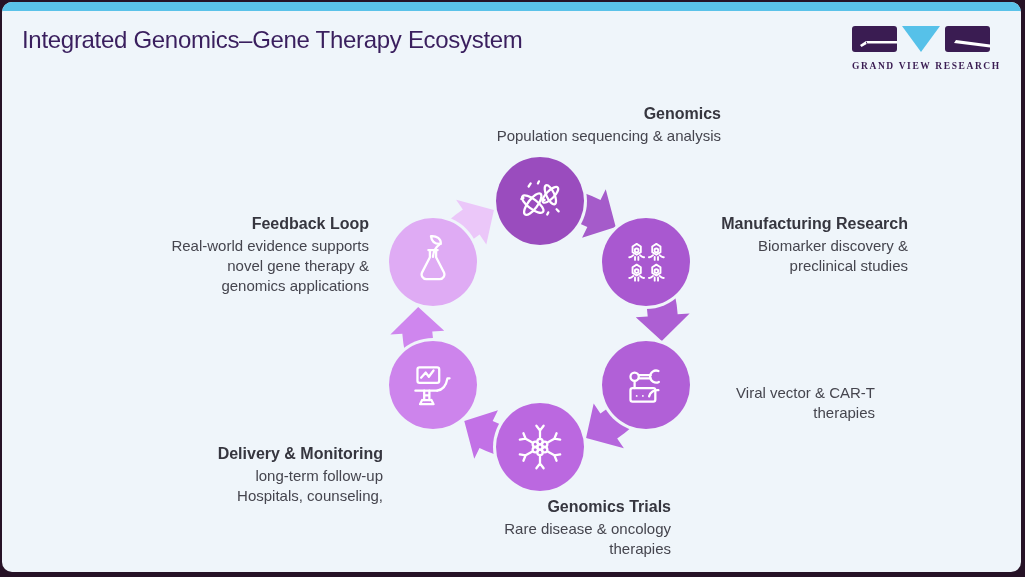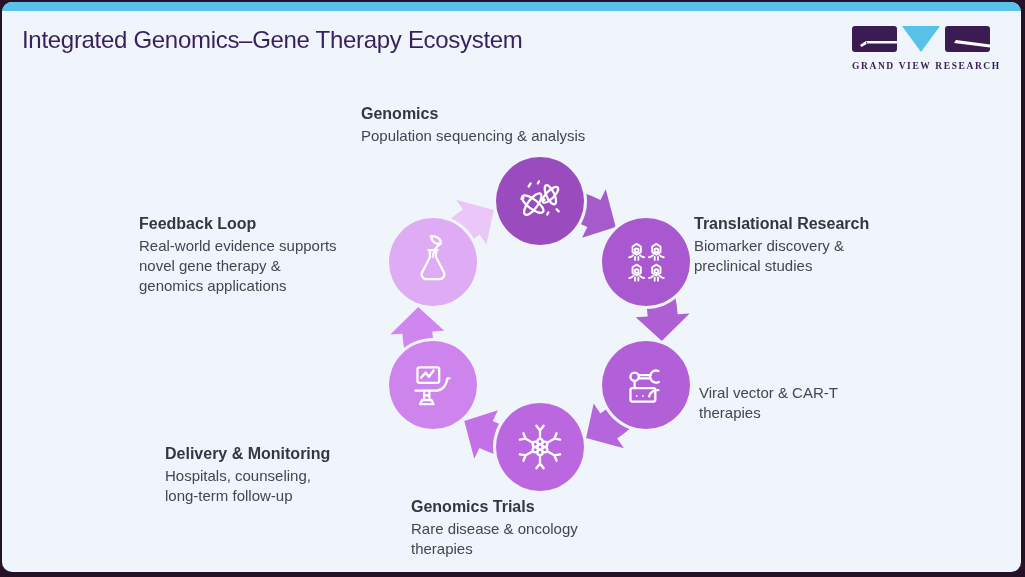--- a/index.html
+++ b/index.html
@@ -34,21 +34,21 @@
   }
   .node svg{width:58px;height:58px;}
   #n-genomics{left:496px;top:157px}
   #n-translational{left:602px;top:218px}
   #n-manufacturing{left:602px;top:341px}
   #n-clinical{left:496px;top:403px}
   #n-delivery{left:389px;top:341px}
   #n-feedback{left:389px;top:218px}
   
   .node-label{
-    position:absolute;text-align:left;color:#45454e;
+    position:absolute;text-align:right;color:#45454e;
     font-size:15px;line-height:1.32;
   }
   .nl-title{font-size:16px;font-weight:700;color:#36363f;margin-bottom:2px;}
   #l-genomics{left:361px;top:103px;width:360px;}
   #l-translational{left:694px;top:213px;width:214px;}
   #l-manufacturing{left:699px;top:383px;width:176px;}
   #l-clinical{left:411px;top:496px;width:260px;}
   #l-delivery{left:165px;top:399px;width:218px;margin-top:44px;}
   #l-feedback{left:139px;top:213px;width:230px;}
   .ic{stroke:#ffffff;fill:none;stroke-width:2.2;stroke-linecap:round;stroke-linejoin:round;}
@@ -197,40 +197,40 @@
       </g>
     </svg>
   </div>
 
   <div class="node-label" id="l-genomics">
     <div class="nl-title">Genomics</div>
     <div class="nl-line">Population sequencing &amp; analysis</div>
   </div>
 
   <div class="node-label" id="l-translational">
-    <div class="nl-title">Translational Research</div>
+    <div class="nl-title">Manufacturing Research</div>
     <div class="nl-line">Biomarker discovery &amp;</div>
     <div class="nl-line">preclinical studies</div>
   </div>
 
   <div class="node-label" id="l-manufacturing">
     <div class="nl-line">Viral vector &amp; CAR-T</div>
     <div class="nl-line">therapies</div>
   </div>
 
   <div class="node-label" id="l-clinical">
     <div class="nl-title">Genomics Trials</div>
     <div class="nl-line">Rare disease &amp; oncology</div>
     <div class="nl-line">therapies</div>
   </div>
 
   <div class="node-label" id="l-delivery">
     <div class="nl-title">Delivery &amp; Monitoring</div>
+    <div class="nl-line">long-term follow-up</div>
     <div class="nl-line">Hospitals, counseling,</div>
-    <div class="nl-line">long-term follow-up</div>
   </div>
 
   <div class="node-label" id="l-feedback">
     <div class="nl-title">Feedback Loop</div>
     <div class="nl-line">Real-world evidence supports</div>
     <div class="nl-line">novel gene therapy &amp;</div>
     <div class="nl-line">genomics applications</div>
   </div>
 
 </div>

